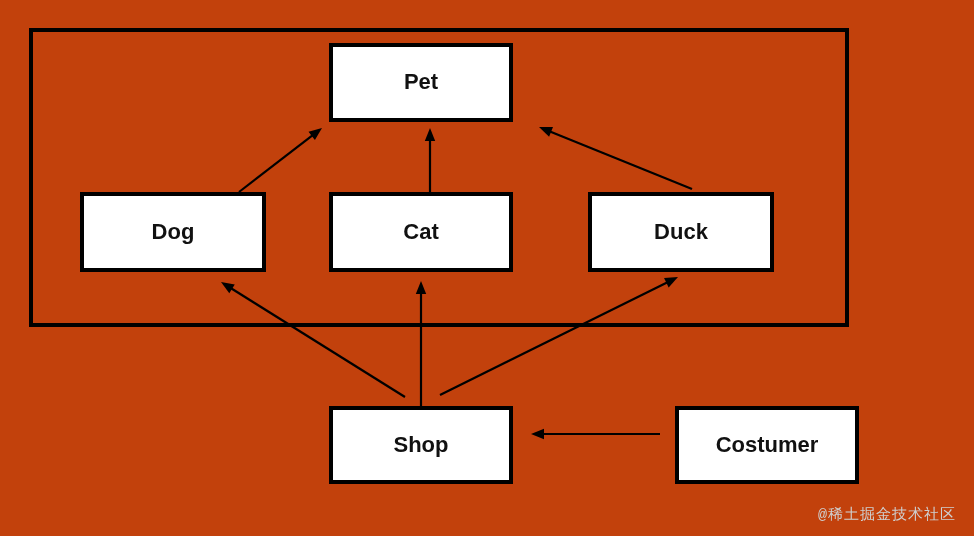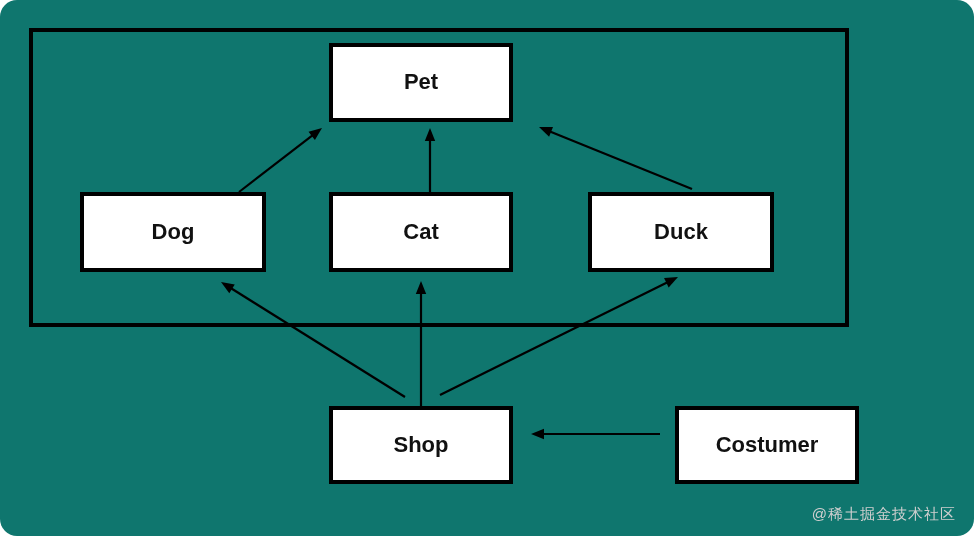--- a/index.html
+++ b/index.html
@@ -8,23 +8,22 @@
     padding: 0;
     background: #ffffff;
   }
   body {
     font-family: "Liberation Sans", "DejaVu Sans", sans-serif;
   }
   #diagram-canvas {
     position: relative;
     width: 974px;
     height: 536px;
-    background: #0f766e;
+    background: #c2410c;
     overflow: hidden;
-    border-radius: 17px;
   }
   #diagram-svg {
     position: absolute;
     top: 0;
     left: 0;
     width: 974px;
     height: 536px;
     display: block;
   }
   .node-box {
@@ -51,21 +50,21 @@
     fill: none;
   }
   .arrow-head {
     fill: #000000;
     stroke: none;
   }
   .watermark-text {
     position: absolute;
     right: 18px;
     bottom: 12px;
-    font-family: Liberation Sans, sans-serif;
+    font-family: Liberation Mono, monospace;
     font-size: 15px;
     color: #cfcfcf;
     letter-spacing: 1px;
     user-select: none;
     white-space: nowrap;
   }
 </style>
 </head>
 <body>
 

